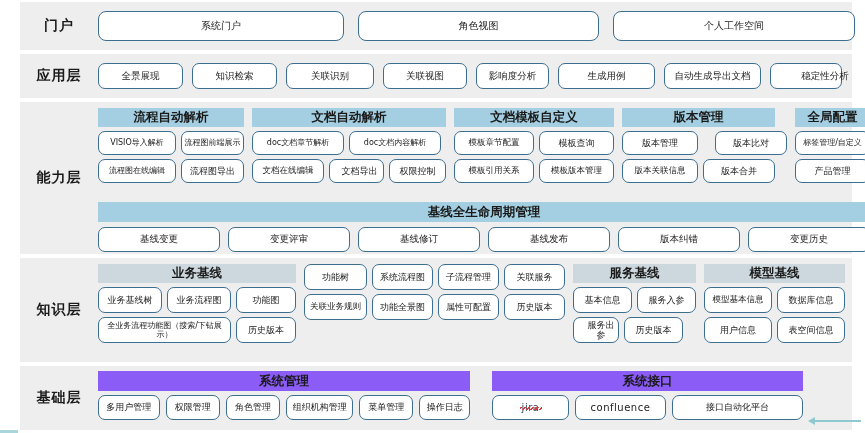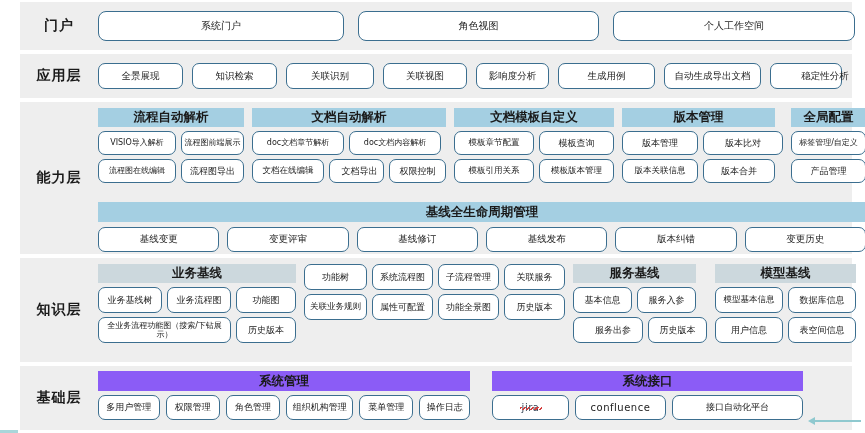--- a/index.html
+++ b/index.html
@@ -217,21 +217,21 @@
               </div>
               <div class="cap-rowline">
                 <div class="pill cap-btn small" style="width: 80px;">模板引用关系</div>
                 <div class="pill cap-btn small" style="width: 75px;">模板版本管理</div>
               </div>
             </div>
             <div class="cap-group">
               <div class="ghead blue" style="width: 153px;">版本管理</div>
               <div class="cap-rowline">
                 <div class="pill cap-btn" style="width: 76px;">版本管理</div>
-                <div class="pill cap-btn" style="width: 80px;">版本比对</div>
+                <div class="pill cap-btn" style="width: 72px; margin-left: 12px;">版本比对</div>
               </div>
               <div class="cap-rowline">
                 <div class="pill cap-btn small" style="width: 76px;">版本关联信息</div>
                 <div class="pill cap-btn" style="width: 72px;">版本合并</div>
               </div>
             </div>
             <div class="cap-group">
               <div class="ghead blue" style="width: 75px;">全局配置</div>
               <div class="cap-rowline">
                 <div class="pill cap-btn tiny" style="width: 75px;">标签管理/自定义</div>
@@ -275,33 +275,33 @@
             </div>
             <div class="know-group">
               <div class="know-rowline">
                 <div class="pill know-btn" style="width: 63px; text-align: right;">功能树</div>
                 <div class="pill know-btn" style="width: 61px;">系统流程图</div>
                 <div class="pill know-btn" style="width: 61px;">子流程管理</div>
                 <div class="pill know-btn" style="width: 61px;">关联服务</div>
               </div>
               <div class="know-rowline">
                 <div class="pill know-btn small" style="width: 63px;">关联业务规则</div>
+                <div class="pill know-btn" style="width: 61px;">功能全景图</div>
                 <div class="pill know-btn" style="width: 61px;">属性可配置</div>
-                <div class="pill know-btn" style="width: 61px;">功能全景图</div>
                 <div class="pill know-btn" style="width: 61px;">历史版本</div>
               </div>
             </div>
             <div class="know-group">
               <div class="ghead gray" style="width: 123px;">服务基线</div>
               <div class="know-rowline">
                 <div class="pill know-btn" style="width: 59px;">基本信息</div>
                 <div class="pill know-btn" style="width: 59px;">服务入参</div>
               </div>
               <div class="know-rowline">
-                <div class="pill know-btn" style="width: 70px; padding-left: 12px;">服务出参</div>
+                <div class="pill know-btn" style="width: 46px; padding-left: 12px;">服务出参</div>
                 <div class="pill know-btn" style="width: 59px;">历史版本</div>
               </div>
             </div>
             <div class="know-group">
               <div class="ghead gray" style="width: 141px;">模型基线</div>
               <div class="know-rowline">
                 <div class="pill know-btn small" style="width: 68px;">模型基本信息</div>
                 <div class="pill know-btn" style="width: 68px;">数据库信息</div>
               </div>
               <div class="know-rowline">

